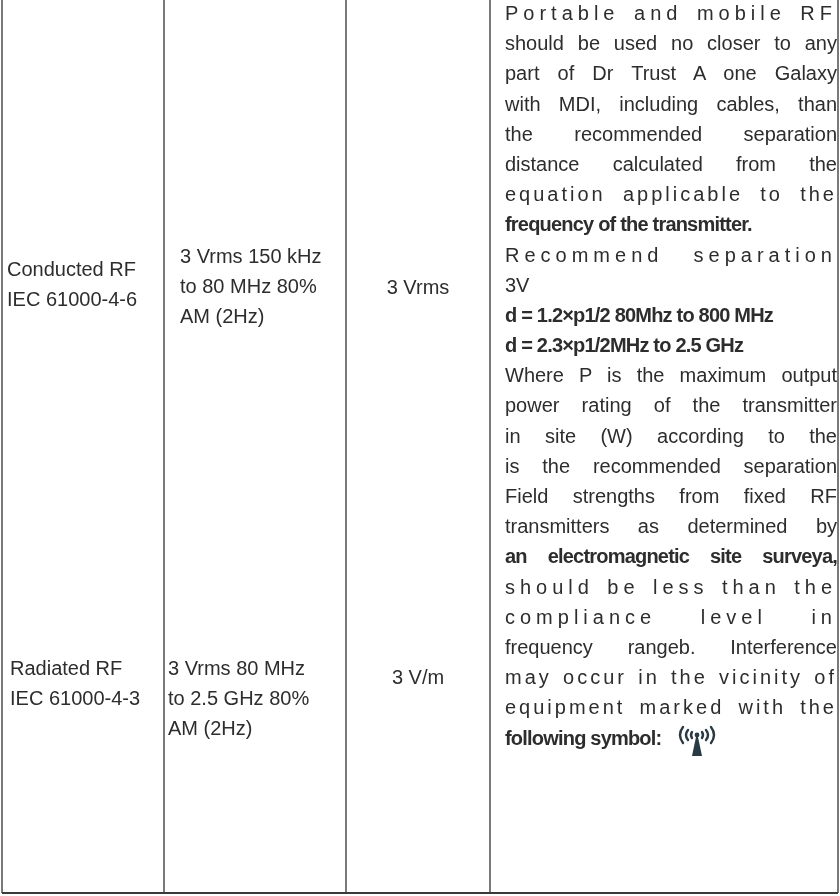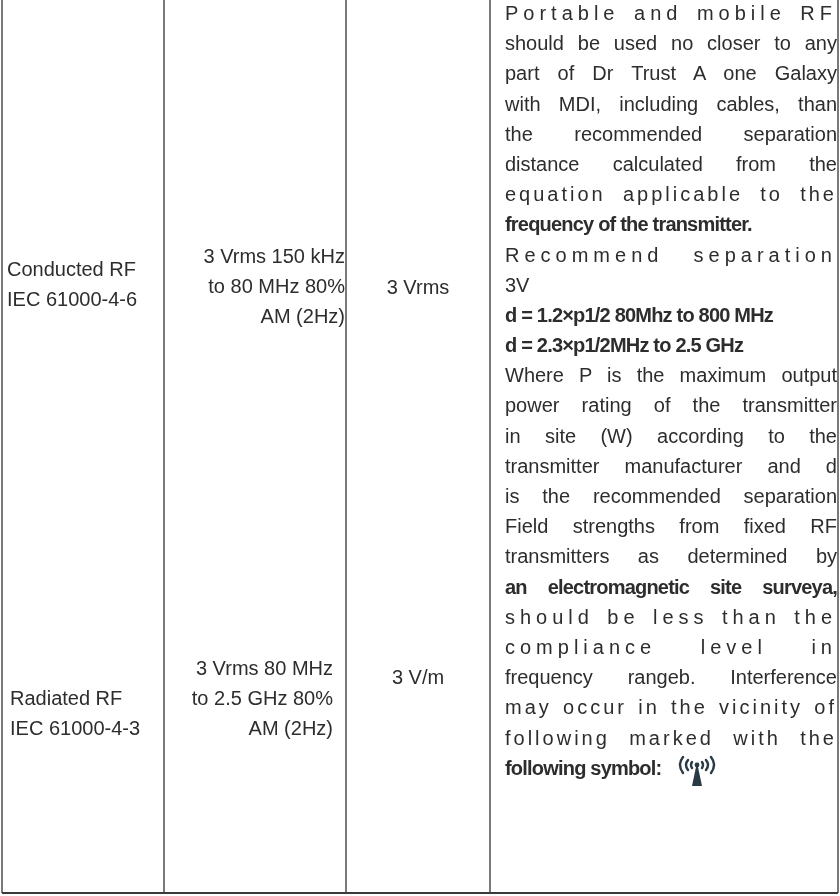--- a/index.html
+++ b/index.html
@@ -2,21 +2,21 @@
 <html><head>
 <meta charset="utf-8">
 <style>
   html, body { margin: 0; padding: 0; background: #ffffff; }
   body { width: 840px; height: 896px; position: relative; overflow: hidden;
          font-family: "Liberation Sans", sans-serif; color: #2b2b2b; }
   .vline { position: absolute; top: 0; width: 2px; background: #7a7a7a; height: 893px; }
   .hline { position: absolute; left: 2px; width: 836px; height: 2px; background: #3a3a3a; top: 892px; }
   .cell { position: absolute; font-size: 20px; line-height: 30.2px; color: #2d2d2d; }
   .c1 { left: 7px; width: 156px; }
-  .c2 { left: 180px; width: 165px; text-align: right; }
+  .c2 { left: 180px; width: 165px; }
   .c3 { left: 348px; width: 140px; text-align: center; }
   .c4 { left: 505px; width: 332px; }
   .line { display: block; white-space: nowrap; height: 30.2px; }
   .j { text-align: justify; text-align-last: justify; white-space: normal; overflow: hidden; }
   .wide { letter-spacing: 3px; }
   .wider { letter-spacing: 5px; }
   .tight { letter-spacing: -0.8px; font-weight: bold; }
   .sym { display: inline-block; vertical-align: middle; width: 44px; height: 34px; margin-left: 8px; }
 </style>
 </head>
@@ -35,21 +35,21 @@
 </div>
 <div class="cell c2" style="top:241px">
   <span class="line">3 Vrms 150 kHz</span>
   <span class="line">to 80 MHz 80%</span>
   <span class="line">AM (2Hz)</span>
 </div>
 <div class="cell c3" style="top:272px">
   <span class="line">3 Vrms</span>
 </div>
 
-<div class="cell c1" style="top:683px; left:10px">
+<div class="cell c1" style="top:653px; left:10px">
   <span class="line">Radiated RF</span>
   <span class="line">IEC 61000-4-3</span>
 </div>
 <div class="cell c2" style="top:653px; left:168px">
   <span class="line">3 Vrms 80 MHz</span>
   <span class="line">to 2.5 GHz 80%</span>
   <span class="line">AM (2Hz)</span>
 </div>
 <div class="cell c3" style="top:662px">
   <span class="line">3 V/m</span>
@@ -64,30 +64,29 @@
   <span class="line j">distance calculated from the</span>
   <span class="line j wide">equation applicable to the</span>
   <span class="line tight">frequency of the transmitter.</span>
   <span class="line j wider">Recommend separation</span>
   <span class="line">3V</span>
   <span class="line tight">d = 1.2×p1/2 80Mhz to 800 MHz</span>
   <span class="line tight">d = 2.3×p1/2MHz to 2.5 GHz</span>
   <span class="line j">Where P is the maximum output</span>
   <span class="line j">power rating of the transmitter</span>
   <span class="line j">in site (W) according to the</span>
-  <span class="line j">transmitter manufacturer and d</span>
   <span class="line j">is the recommended separation</span>
   <span class="line j">Field strengths from fixed RF</span>
   <span class="line j">transmitters as determined by</span>
   <span class="line j tight">an electromagnetic site surveya,</span>
   <span class="line j wider">should be less than the</span>
   <span class="line j wider">compliance level in each</span>
   <span class="line j">frequency rangeb. Interference</span>
   <span class="line j wide">may occur in the vicinity of</span>
-  <span class="line j wide">following marked with the</span>
+  <span class="line j wide">equipment marked with the</span>
   <span class="line" style="height:34px">
     <span class="tight">following symbol:</span>
     <span class="sym">
       <svg width="44" height="34" viewBox="0 0 44 34">
         <g fill="none" stroke="#2a3a44" stroke-width="2.4" stroke-linecap="round">
           <path d="M8 4 Q2 12 8 20"></path>
           <path d="M13 7 Q9 12 13 17"></path>
           <path d="M17 9 Q15 12 17 15"></path>
           <path d="M36 4 Q42 12 36 20"></path>
           <path d="M31 7 Q35 12 31 17"></path>

